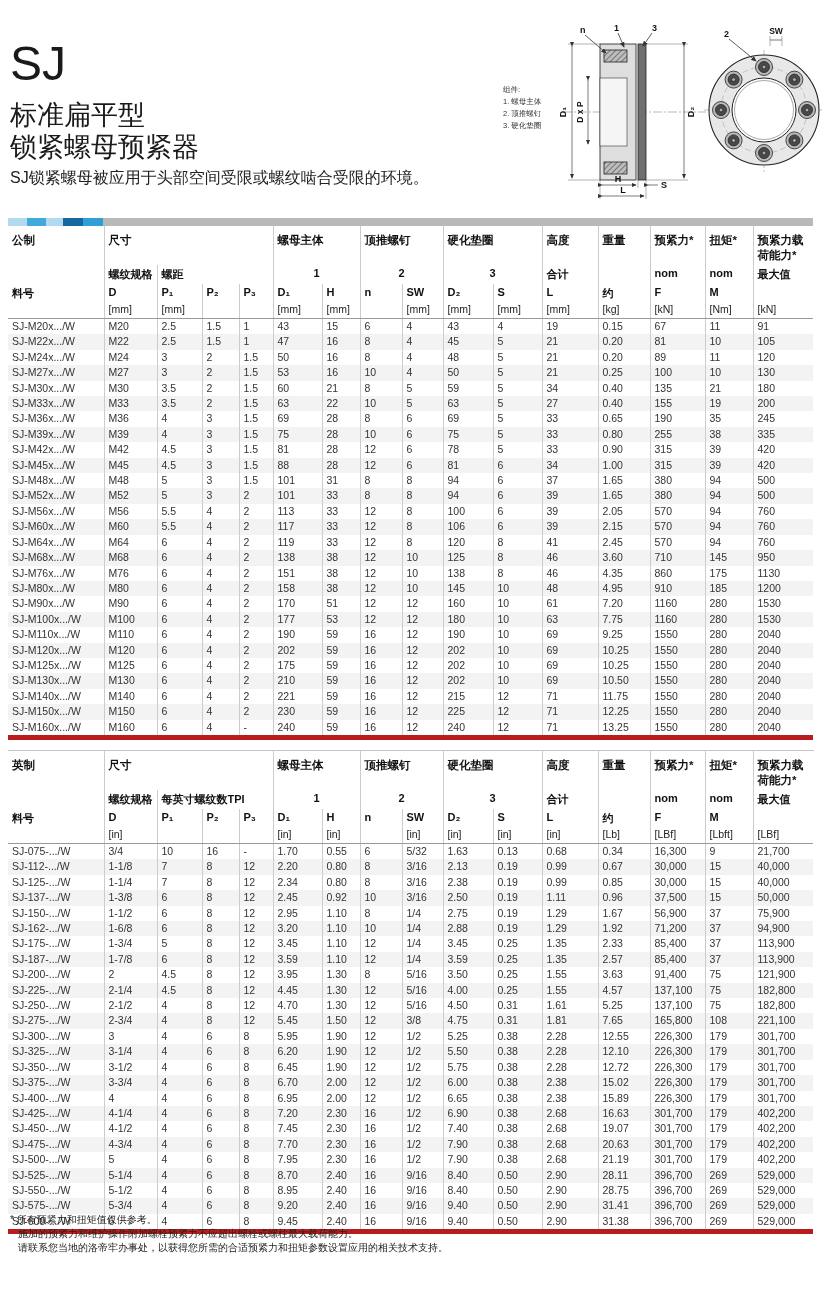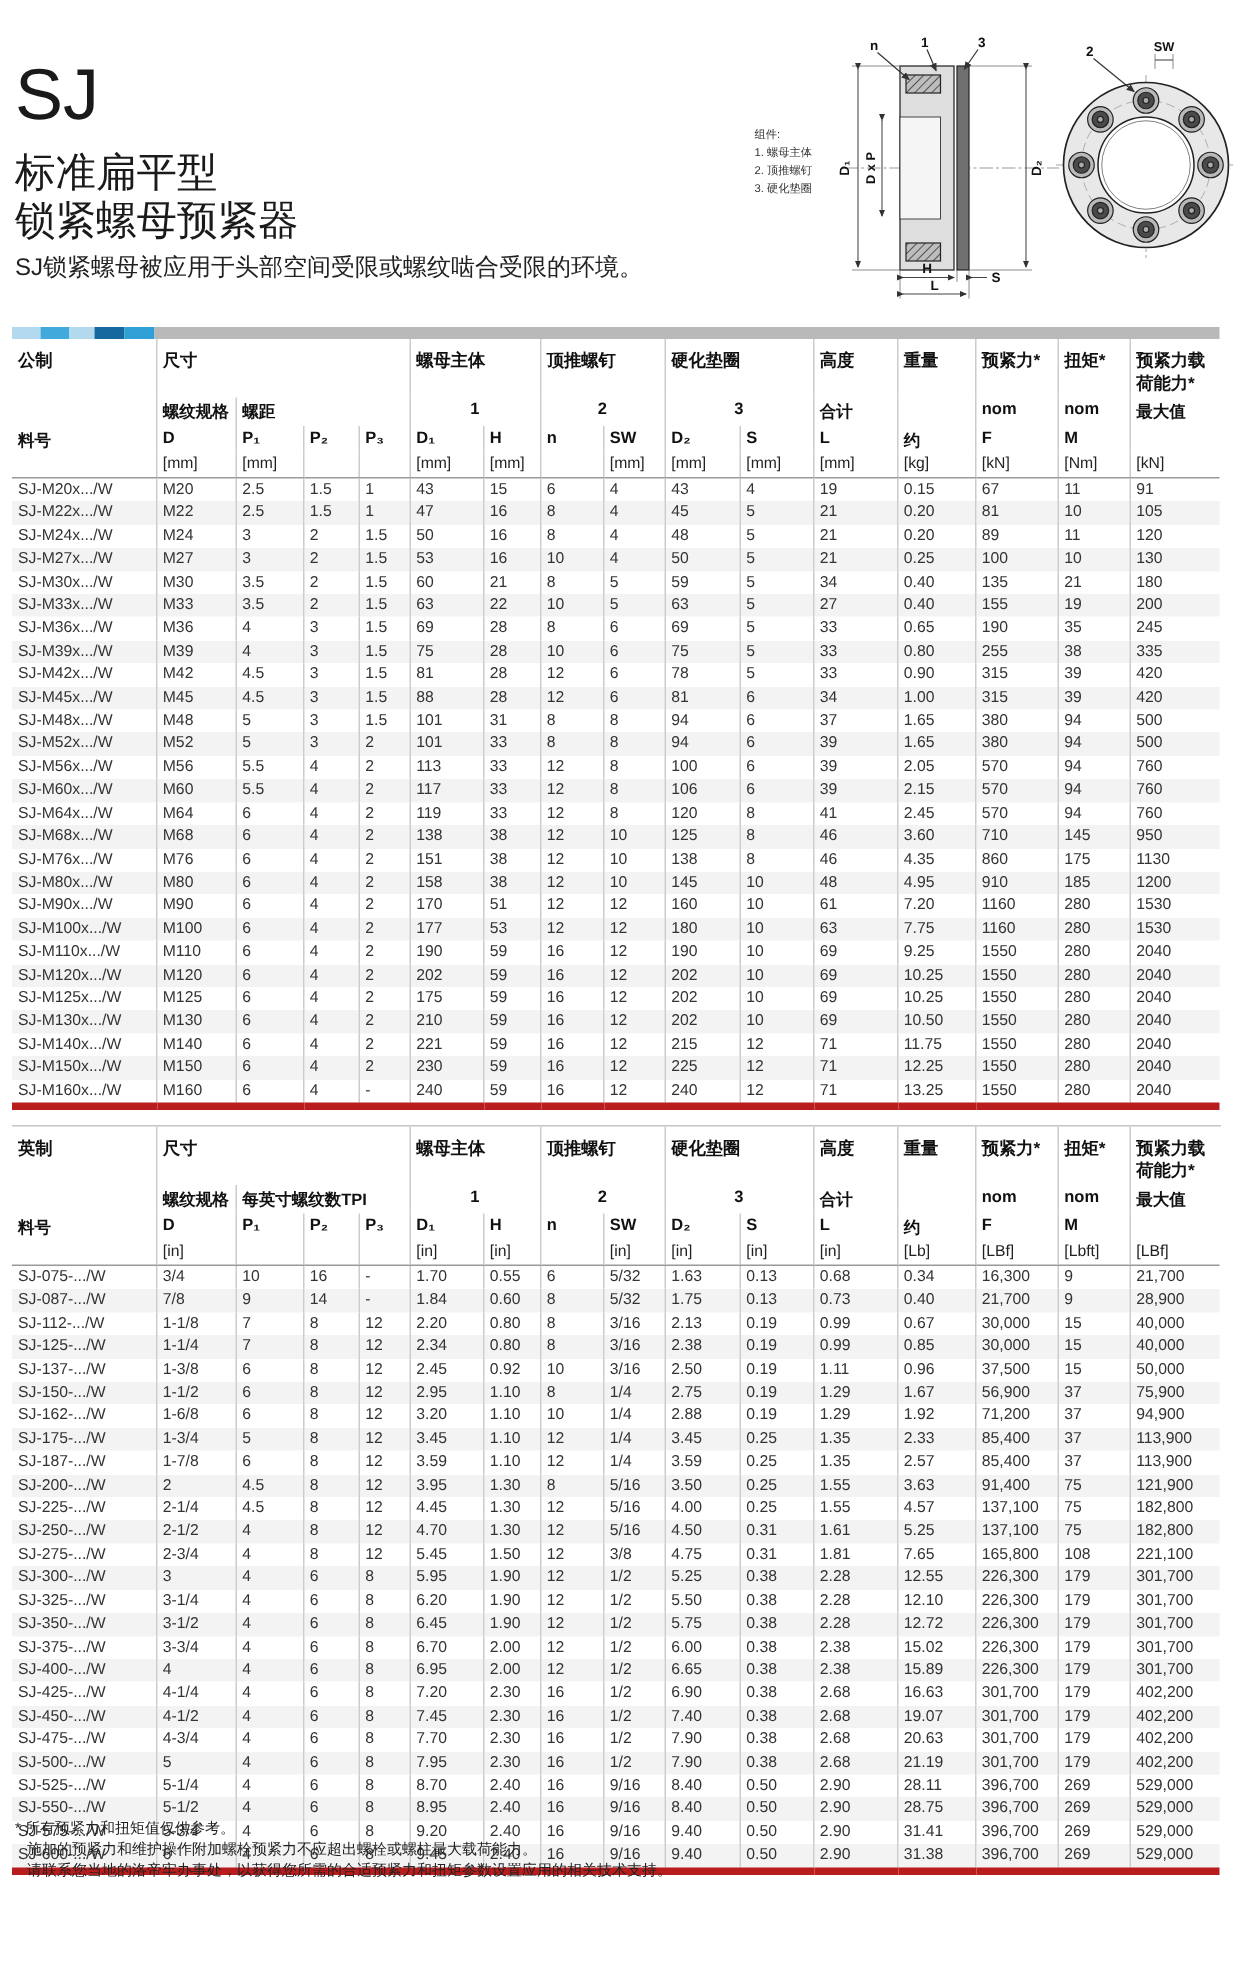--- a/index.html
+++ b/index.html
@@ -856,38 +856,20 @@
             <td>5/32</td>
             <td>1.63</td>
             <td>0.13</td>
             <td>0.68</td>
             <td>0.34</td>
             <td>16,300</td>
             <td>9</td>
             <td>21,700</td>
           </tr>
           <tr>
-            <td>SJ-087-.../W</td>
-            <td>7/8</td>
-            <td>9</td>
-            <td>14</td>
-            <td>-</td>
-            <td>1.84</td>
-            <td>0.60</td>
-            <td>8</td>
-            <td>5/32</td>
-            <td>1.75</td>
-            <td>0.13</td>
-            <td>0.73</td>
-            <td>0.40</td>
-            <td>21,700</td>
-            <td>9</td>
-            <td>28,900</td>
-          </tr>
-          <tr>
             <td>SJ-112-.../W</td>
             <td>1-1/8</td>
             <td>7</td>
             <td>8</td>
             <td>12</td>
             <td>2.20</td>
             <td>0.80</td>
             <td>8</td>
             <td>3/16</td>
             <td>2.13</td>

